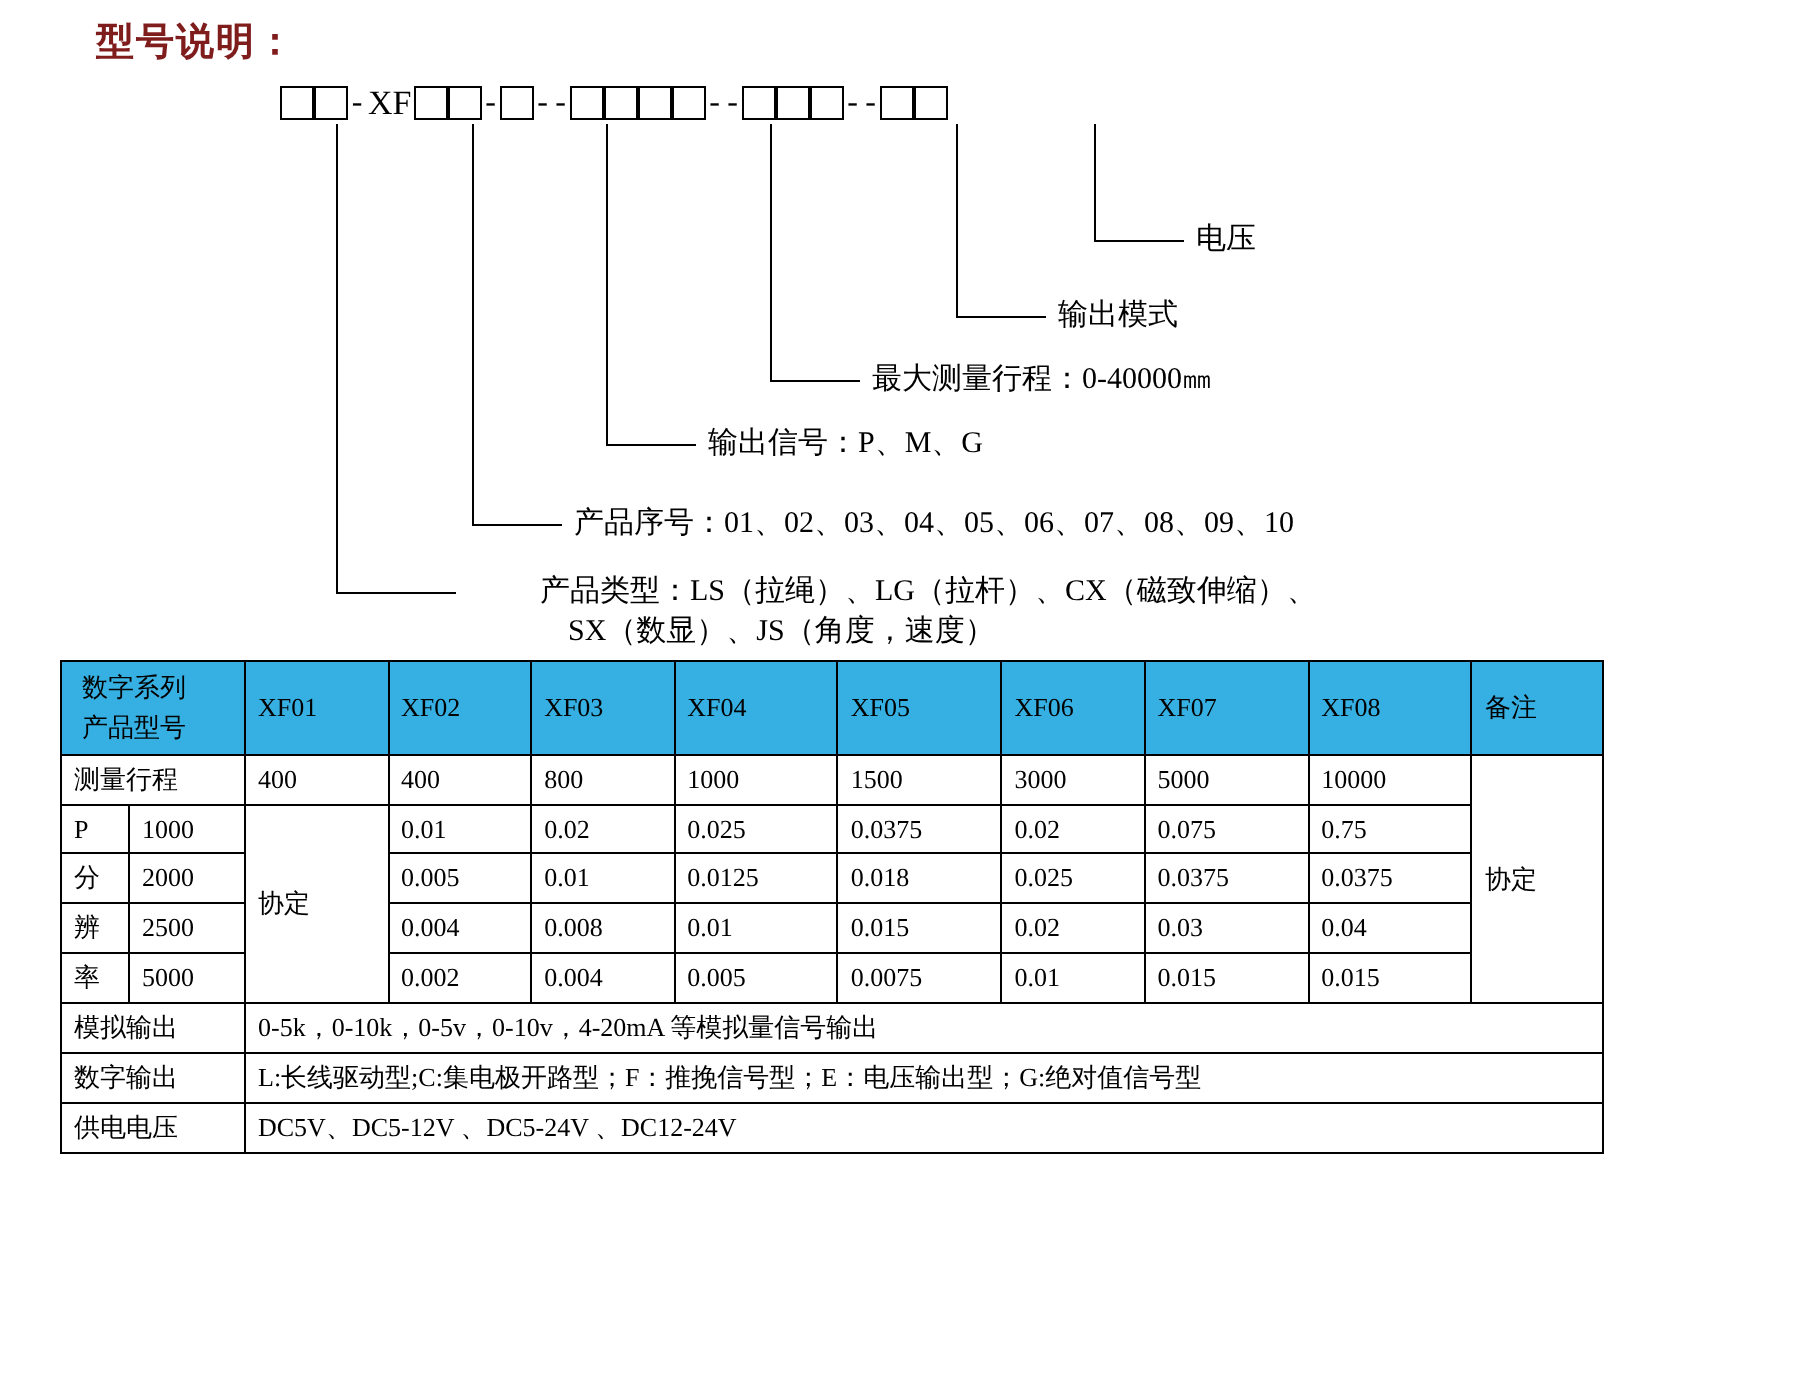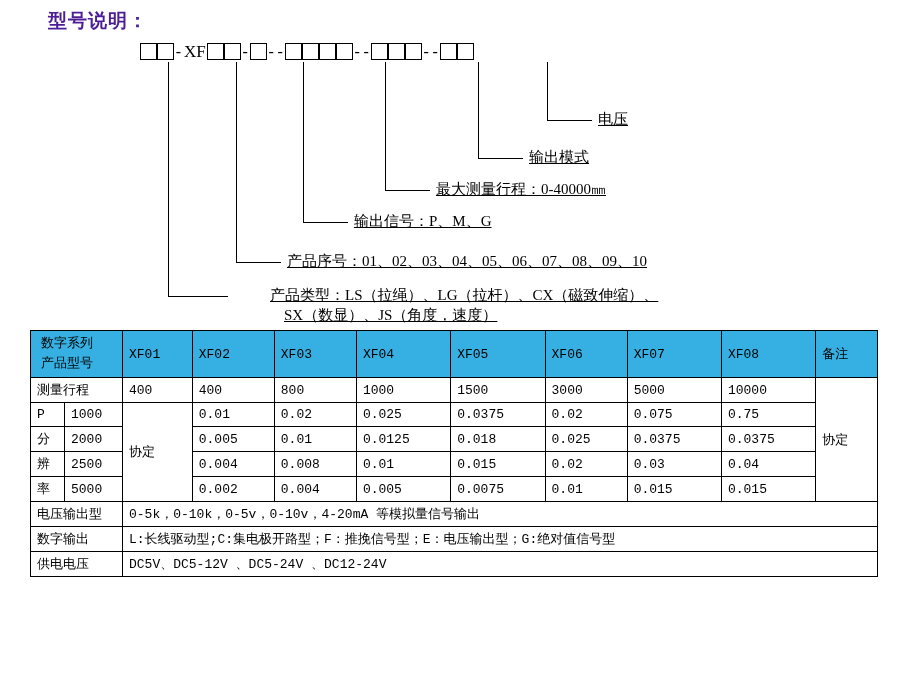--- a/index.html
+++ b/index.html
@@ -16,21 +16,21 @@
     overflow: hidden;
   }
 
   
   .doc-title {
     position: absolute;
     left: 48px;
     top: 8px;
     font-size: 19px;
     font-weight: bold;
-    color: #4c1d95;
+    color: #7f1d1d;
     letter-spacing: 1px;
     font-family: Liberation Serif, serif;
   }
 
   
   .code-row {
     position: absolute;
     left: 140px;
     top: 40px;
     display: flex;
@@ -73,33 +73,32 @@
   .hline {
     position: absolute;
     height: 1px;
     background: #000;
   }
   .callout {
     position: absolute;
     font-size: 15px;
     white-space: nowrap;
     font-family: "Liberation Serif", serif;
-    text-decoration: underline;
   }
   .callout.big { font-size: 15px; }
 
   
   .spec-table {
     position: absolute;
     left: 30px;
     top: 330px;
     border-collapse: collapse;
-    width: 848px;
+    width: 772px;
     font-size: 13px;
-    font-family: Liberation Mono, monospace;
+    font-family: Liberation Serif, serif;
   }
   .spec-table td, .spec-table th {
     border: 1px solid #000;
     padding: 3px 6px;
     vertical-align: middle;
     font-weight: normal;
     text-align: left;
     height: 24px;
     box-sizing: border-box;
   }
@@ -265,21 +264,21 @@
       <td>0.002</td>
       <td>0.004</td>
       <td>0.005</td>
       <td>0.0075</td>
       <td>0.01</td>
       <td>0.015</td>
       <td>0.015</td>
     </tr>
 
     <tr>
-      <td colspan="2">电压输出型</td>
+      <td colspan="2">模拟输出</td>
       <td colspan="9">0-5k，0-10k，0-5v，0-10v，4-20mA 等模拟量信号输出</td>
     </tr>
 
     <tr>
       <td colspan="2">数字输出</td>
       <td colspan="9">L:长线驱动型;C:集电极开路型；F：推挽信号型；E：电压输出型；G:绝对值信号型</td>
     </tr>
 
     <tr>
       <td colspan="2">供电电压</td>

